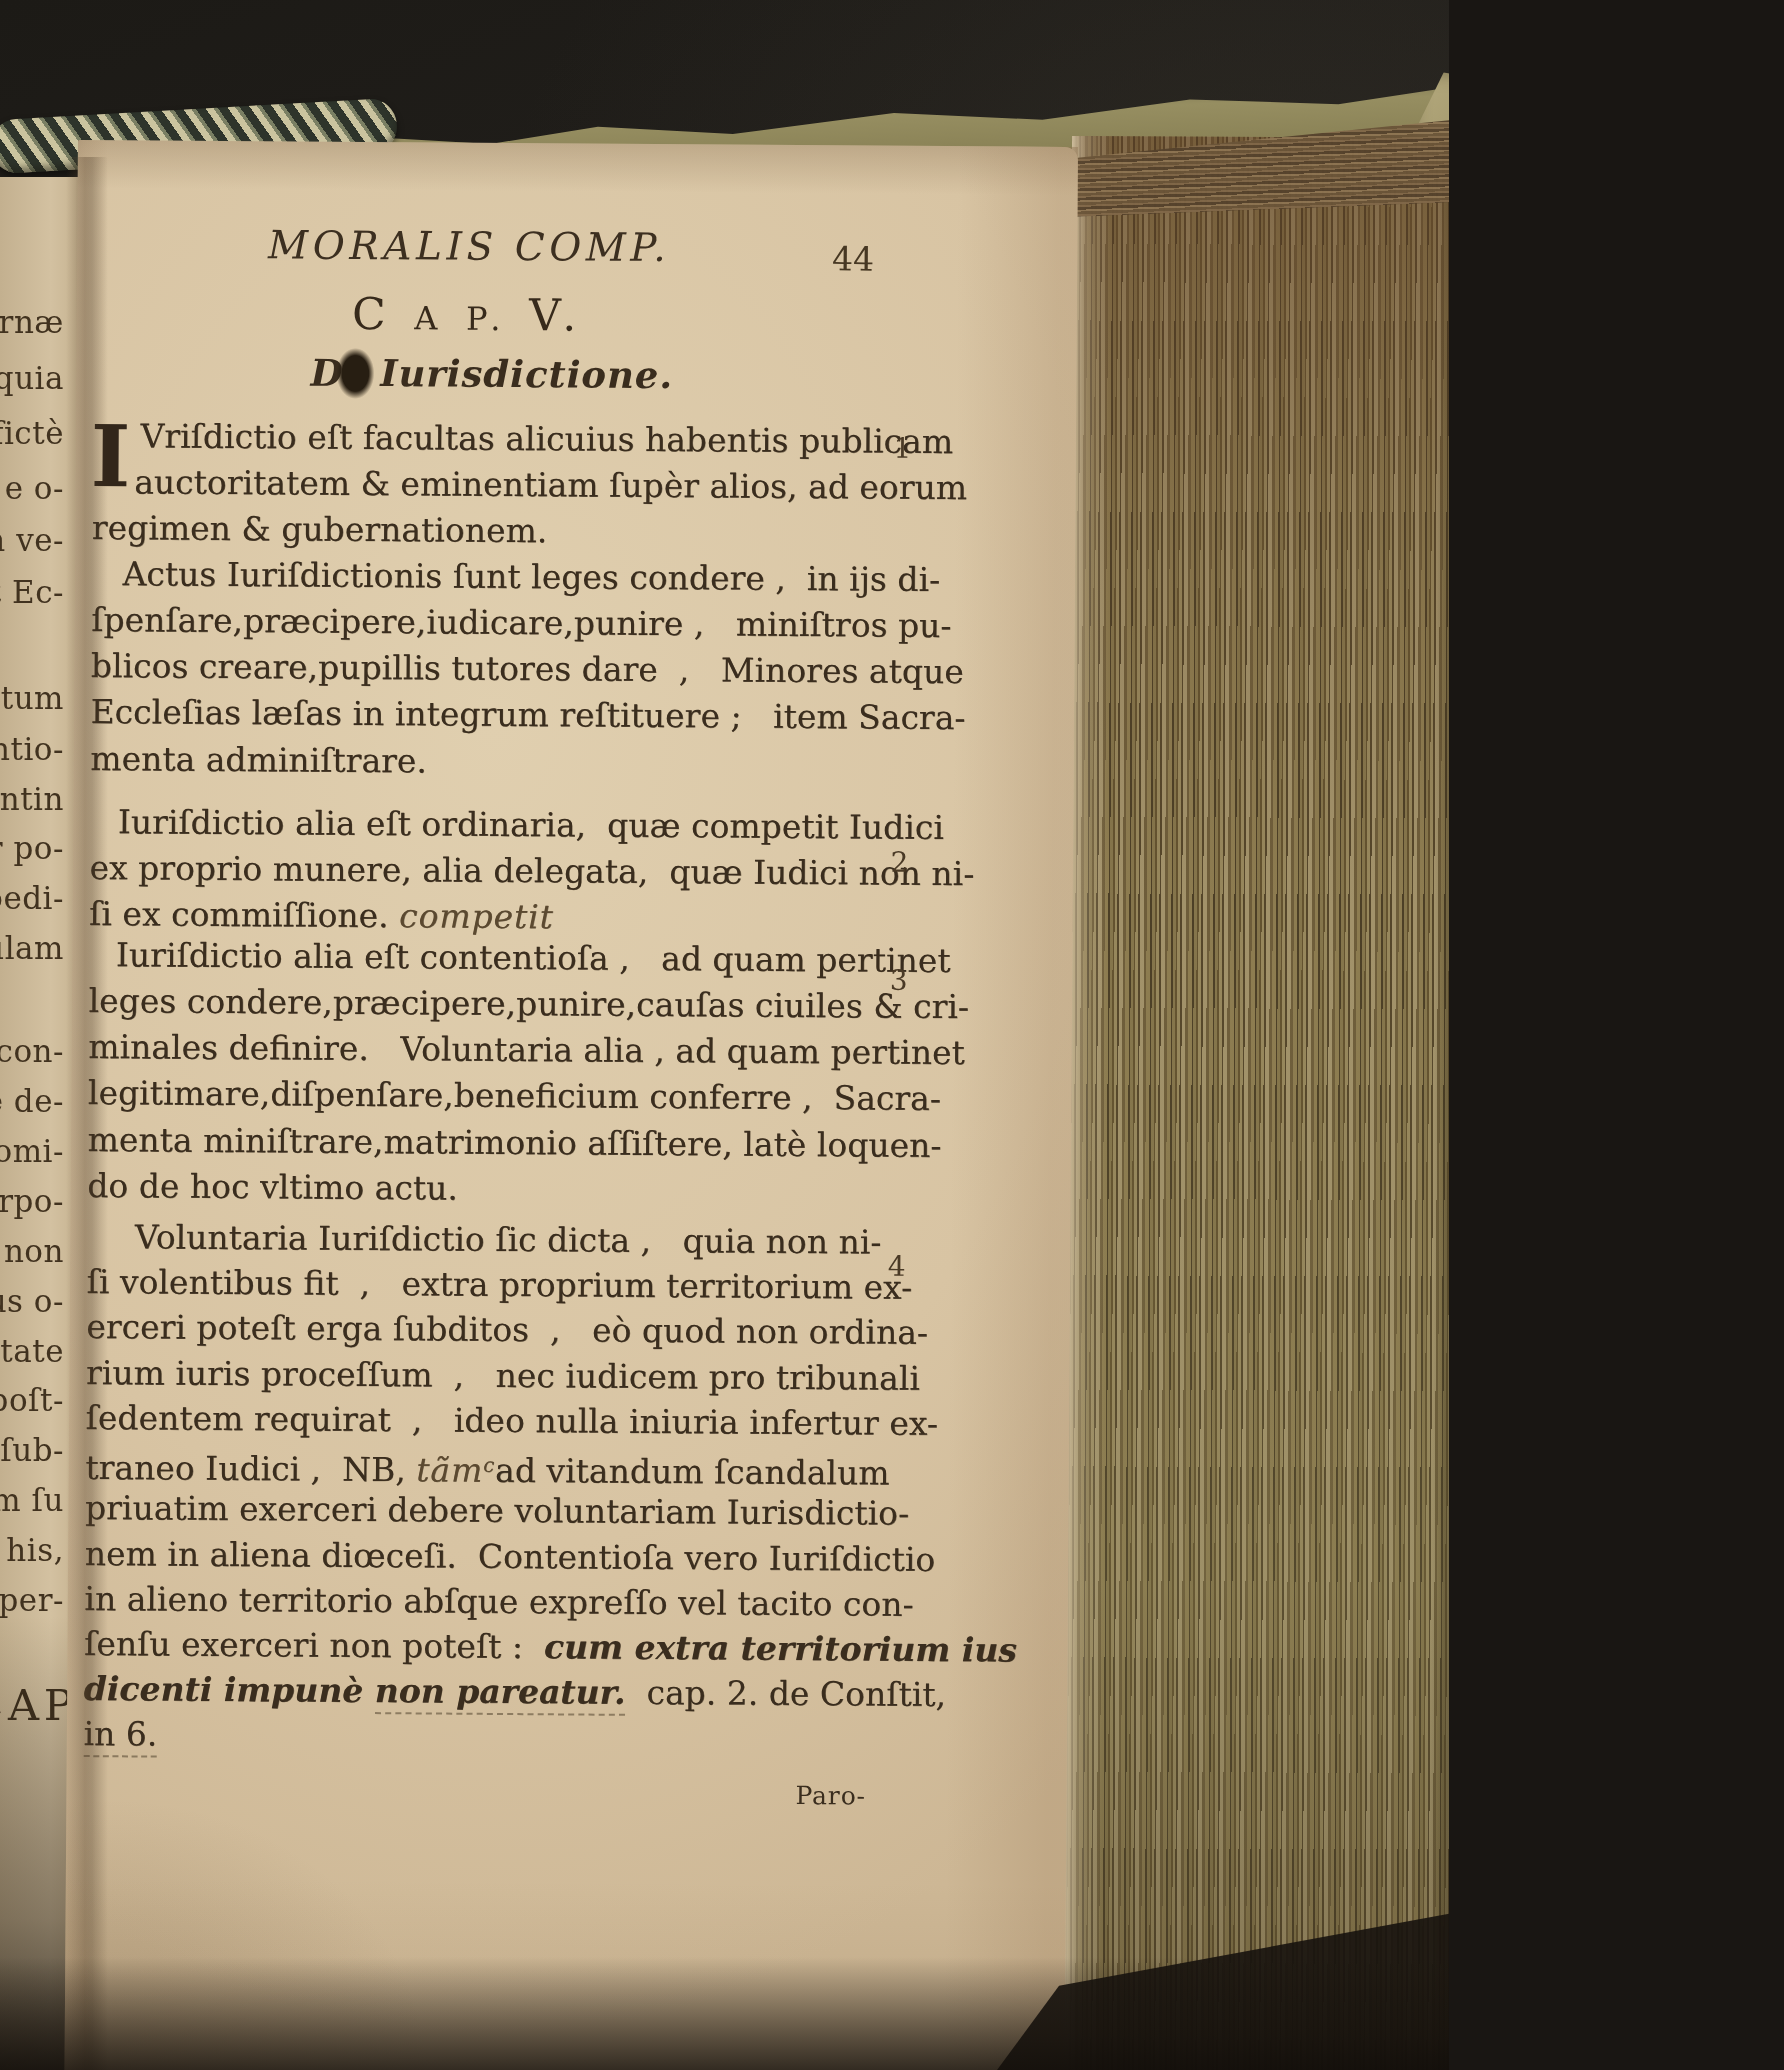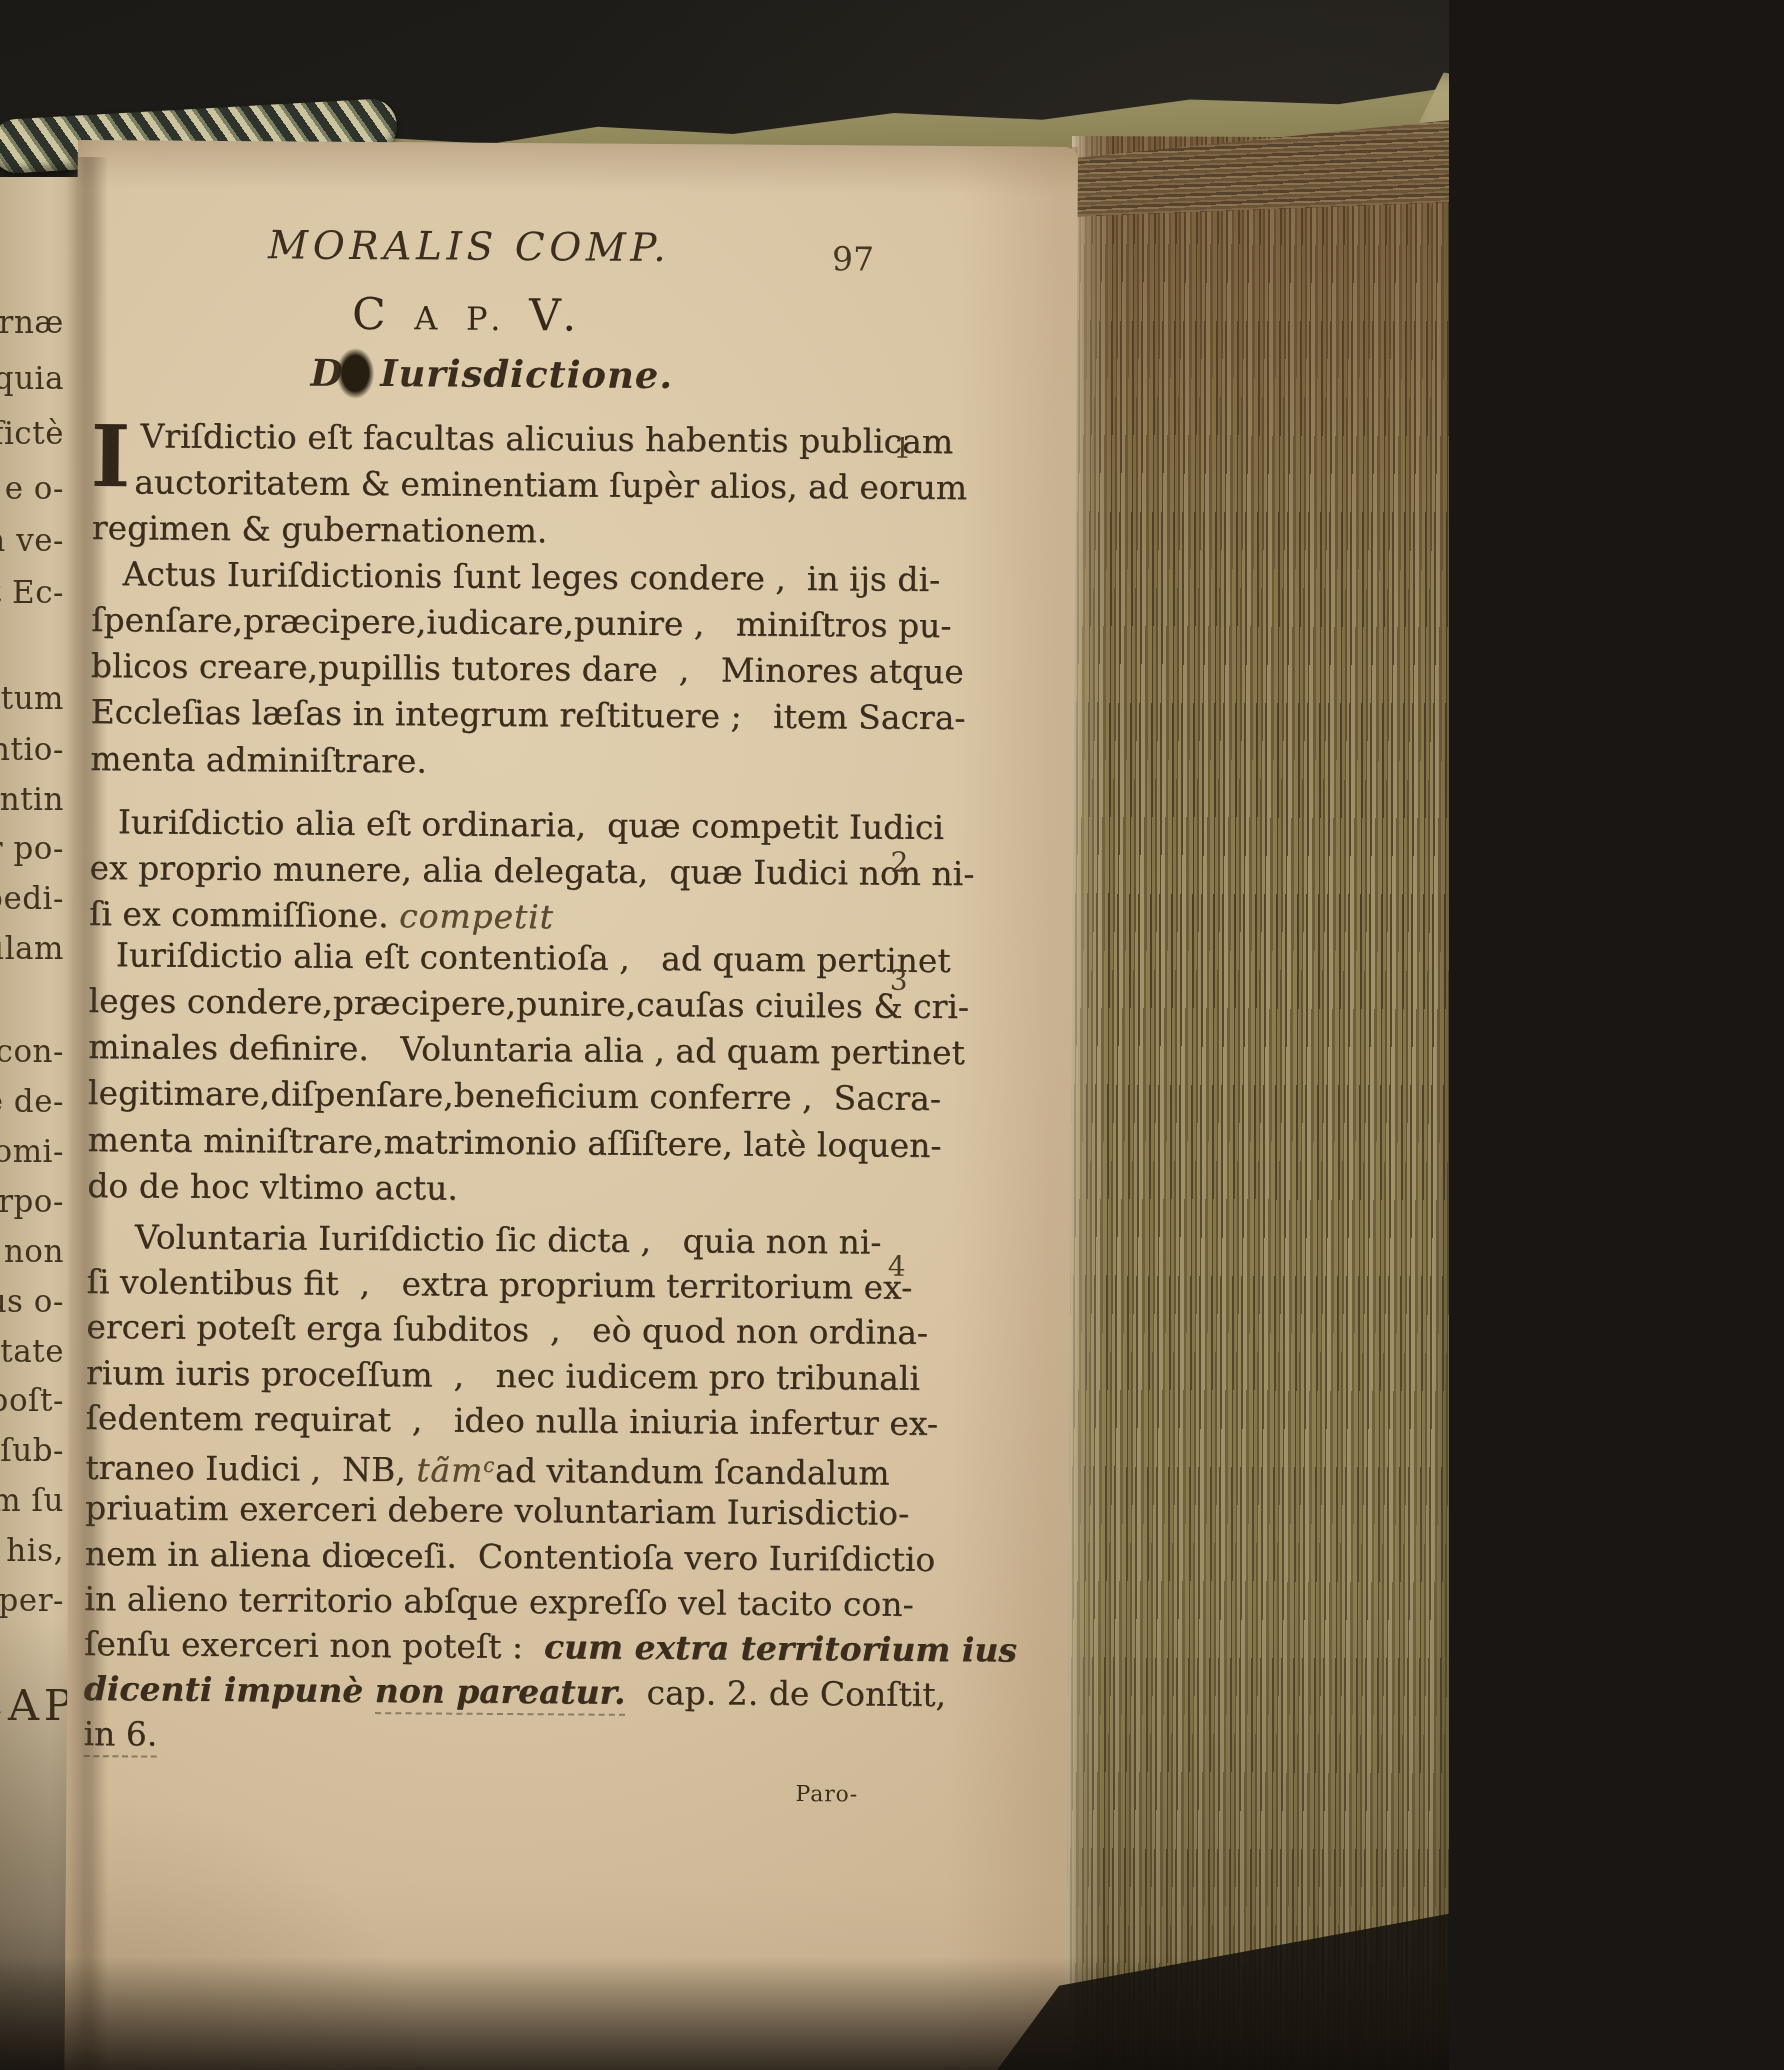--- a/index.html
+++ b/index.html
@@ -126,21 +126,21 @@
   .line{
     position:absolute; white-space:pre; font-size:33px; line-height:41px; height:42px;
     color:#3a2d1e; text-shadow:0.4px 0.3px 0.5px rgba(58,45,30,.55);
   }
   .dropcap{
     position:absolute; left:-1.8px; top:1.8px; font-size:85px; line-height:78px;
     color:#32261a; font-weight:bold;
   }
   .margin-num{ position:absolute; left:801px; font-size:28px; color:#4a3a26; }
   .catchword{
-    position:absolute; left:729px; top:1636px; font-size:22px; color:#3a2d1e;
+    position:absolute; left:729px; top:1636px; font-size:25px; color:#3a2d1e;
     letter-spacing:0.9px;
   }
   .sg-n{}
   .sg-i{ font-style:italic; font-weight:bold; }
   .sg-h,.sg-hs{ font-style:italic; color:#5b4930; letter-spacing:0.9px; }
   .sg-hs{ font-size:.6em; vertical-align:.5em; }
   .sg-iu{ font-style:italic; font-weight:bold; border-bottom:2.8px dashed rgba(70,55,35,.5); padding-bottom:1.8px; }
   .sg-nu{ border-bottom:2.8px dashed rgba(70,55,35,.5); padding-bottom:1.8px; }
   .sg-ib{ font-style:italic; position:relative; color:transparent; }
   .sg-ib::after{
@@ -183,21 +183,21 @@
       <div class="frag" style="top: 1255px;">r ſub-</div>
       <div class="frag" style="top: 1305px;">em ſu</div>
       <div class="frag" style="top: 1355px;">in his,</div>
       <div class="frag" style="top: 1405px;">in per-</div>
       <div class="frag-heading" style="top: 1503px;">CAP</div>
     </div>
   <div id="fold-shadow"></div>
 
   <div id="page">
     <div class="running-title">MORALIS COMP.</div>
-    <div class="pageno">97</div>
+    <div class="pageno">44</div>
     <div id="cap-heading"><span class="sg-c1">C</span><span class="sg-c2"> A P.  </span><span class="sg-c1">V.</span></div>
     <div id="subtitle"><span class="sg-i">D</span><span class="sg-ib">e</span><span class="sg-i"> Iurisdictione.</span></div>
     <div id="text-block">
         <div class="para" style="top: 275px;">
           <span class="dropcap">I</span>
           <div class="line" style="top: 0px; left: 48px;"><span class="sg-n">Vriſdictio eſt facultas alicuius habentis publicam</span></div>
           <div class="line" style="top: 46px; left: 42px;"><span class="sg-n">auctoritatem &amp; eminentiam ſupèr alios, ad eorum</span></div>
           <div class="line" style="top: 92px;"><span class="sg-n">regimen &amp; gubernationem.</span></div>
           <span class="margin-num" style="top: 11px;">1</span>
         </div>

